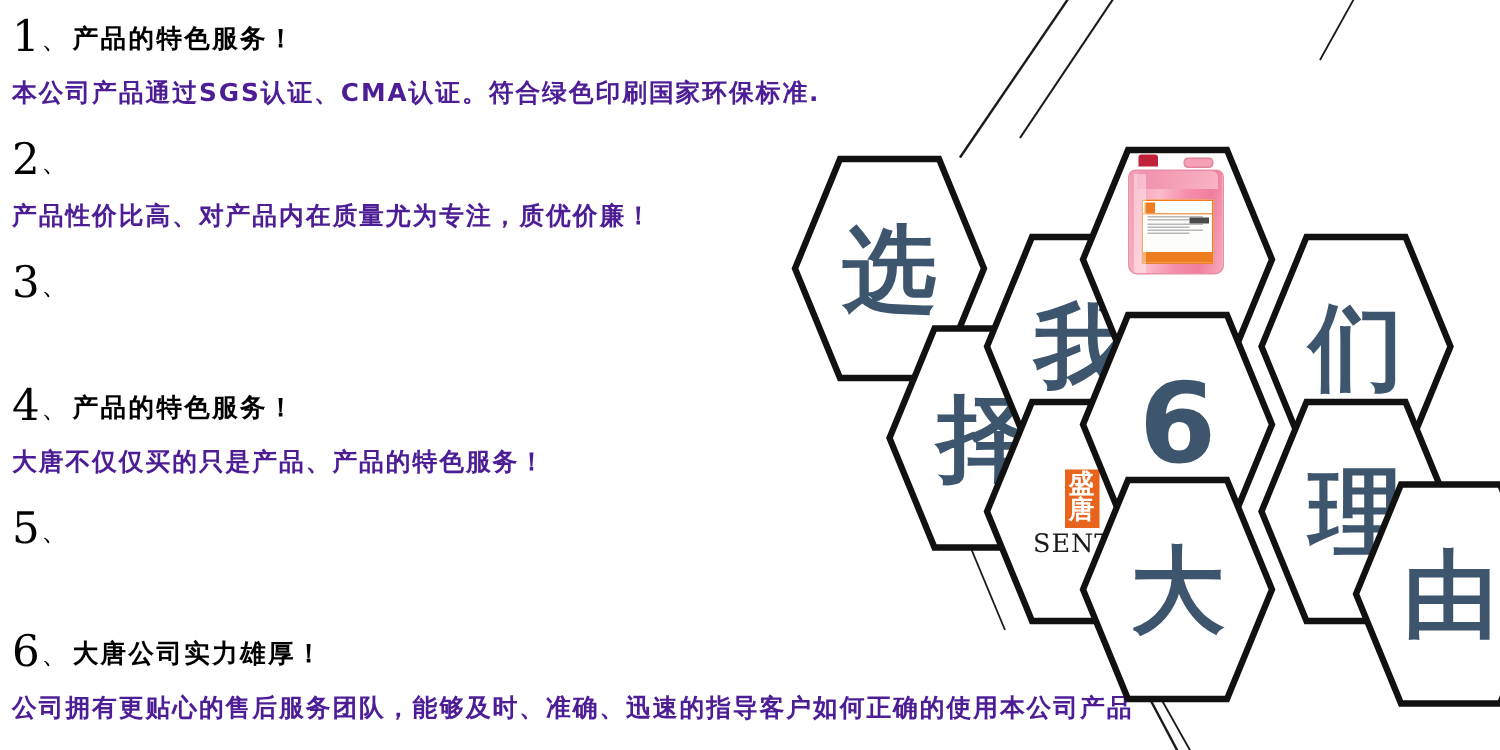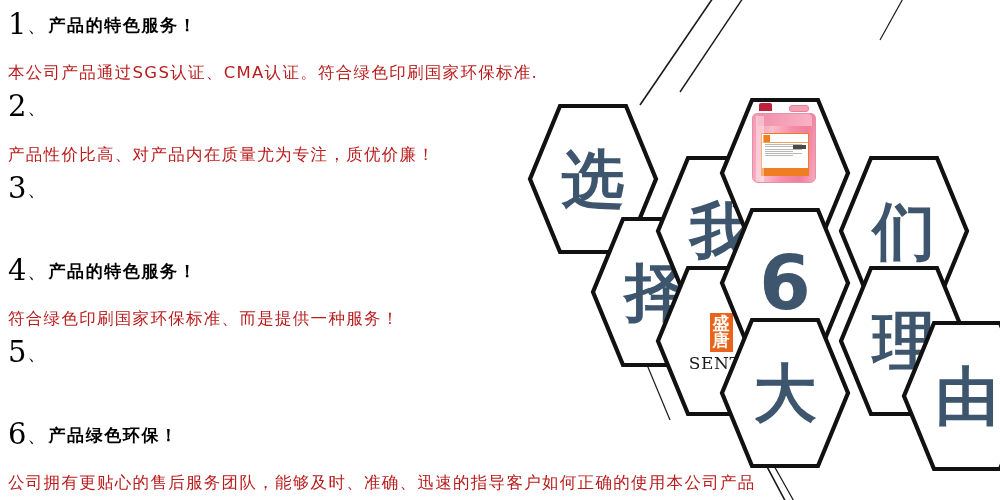--- a/index.html
+++ b/index.html
@@ -31,22 +31,22 @@
   }
   .r-dun {
     font-size:18px; color:#000; line-height:1; margin-left:1px;
     position:relative; top:-2px;
   }
   .r-title {
     font-size:17px; color:#000; font-weight:bold; line-height:1;
     letter-spacing:1.6px; margin-left:3px; position:relative; top:-3px;
   }
   .r-desc {
-    font-size:16.5px; color:#b91c1c; line-height:1; white-space:nowrap;
-    letter-spacing:1.3px; margin-top:26px; font-weight:400;
+    font-size:16.5px; color:#4c1d95; line-height:1; white-space:nowrap;
+    letter-spacing:1.3px; margin-top:15px; font-weight:700;
   }
 
   
   .honey { position:absolute; left:0; top:0; width:1000px; height:500px; }
   .hex {
     position:absolute; width:132px; height:152px;
   }
   .hex svg { display:block; width:100%; height:100%; }
   .hex-label {
     position:absolute; inset:0;
@@ -175,35 +175,35 @@
       <span class="r-dun">、</span>
     </div>
   </div>
 
   <div class="reason" style="top:256px">
     <div class="reason-head">
       <span class="r-num">4</span>
       <span class="r-dun">、</span>
       <span class="r-title">产品的特色服务！</span>
     </div>
-    <div class="r-desc">符合绿色印刷国家环保标准、而是提供一种服务！</div>
+    <div class="r-desc">大唐不仅仅买的只是产品、产品的特色服务！</div>
   </div>
 
   <div class="reason" style="top:338px">
     <div class="reason-head">
       <span class="r-num">5</span>
       <span class="r-dun">、</span>
     </div>
   </div>
 
   <div class="reason" style="top:420px">
     <div class="reason-head">
       <span class="r-num">6</span>
       <span class="r-dun">、</span>
-      <span class="r-title">产品绿色环保！</span>
+      <span class="r-title">大唐公司实力雄厚！</span>
     </div>
     <div class="r-desc">公司拥有更贴心的售后服务团队，能够及时、准确、迅速的指导客户如何正确的使用本公司产品</div>
   </div>
 
 </div>
 
 <div class="honey">
 
   <div class="hex" style="left:527px; top:103px;">
     <svg viewBox="0 0 132 152">

